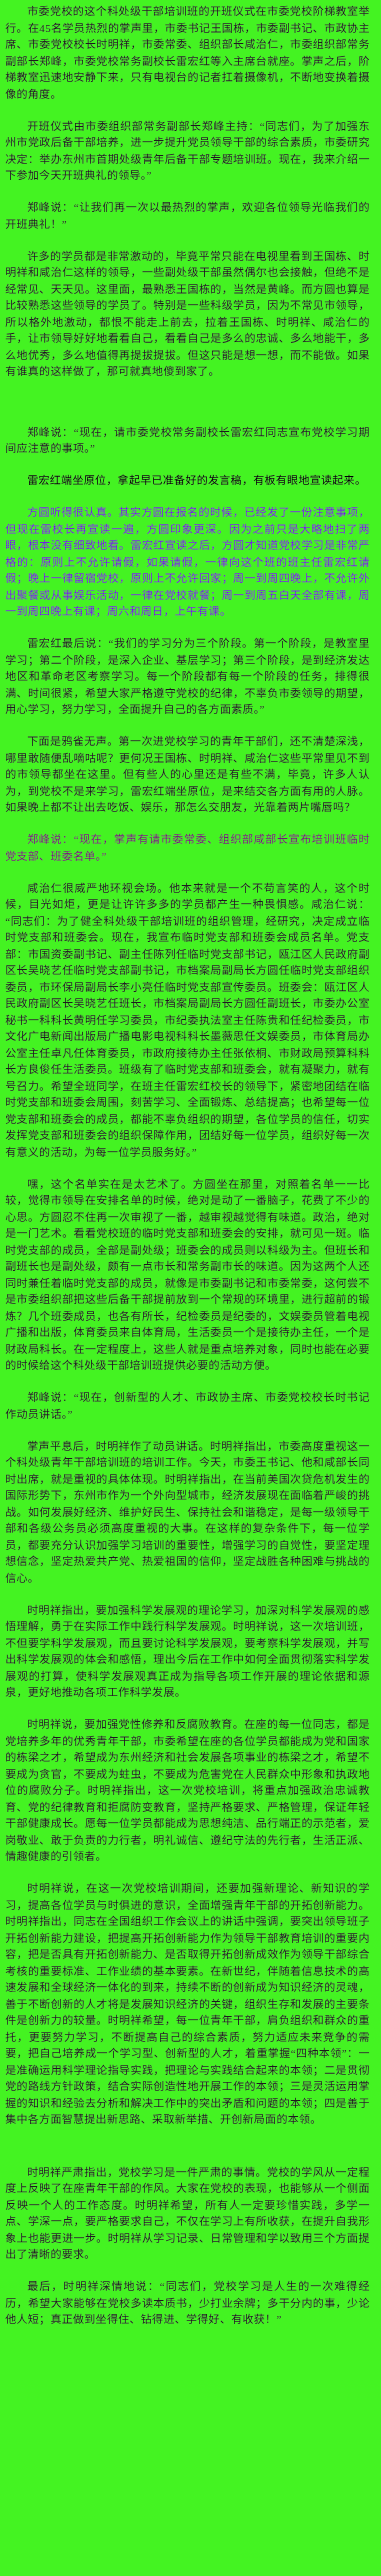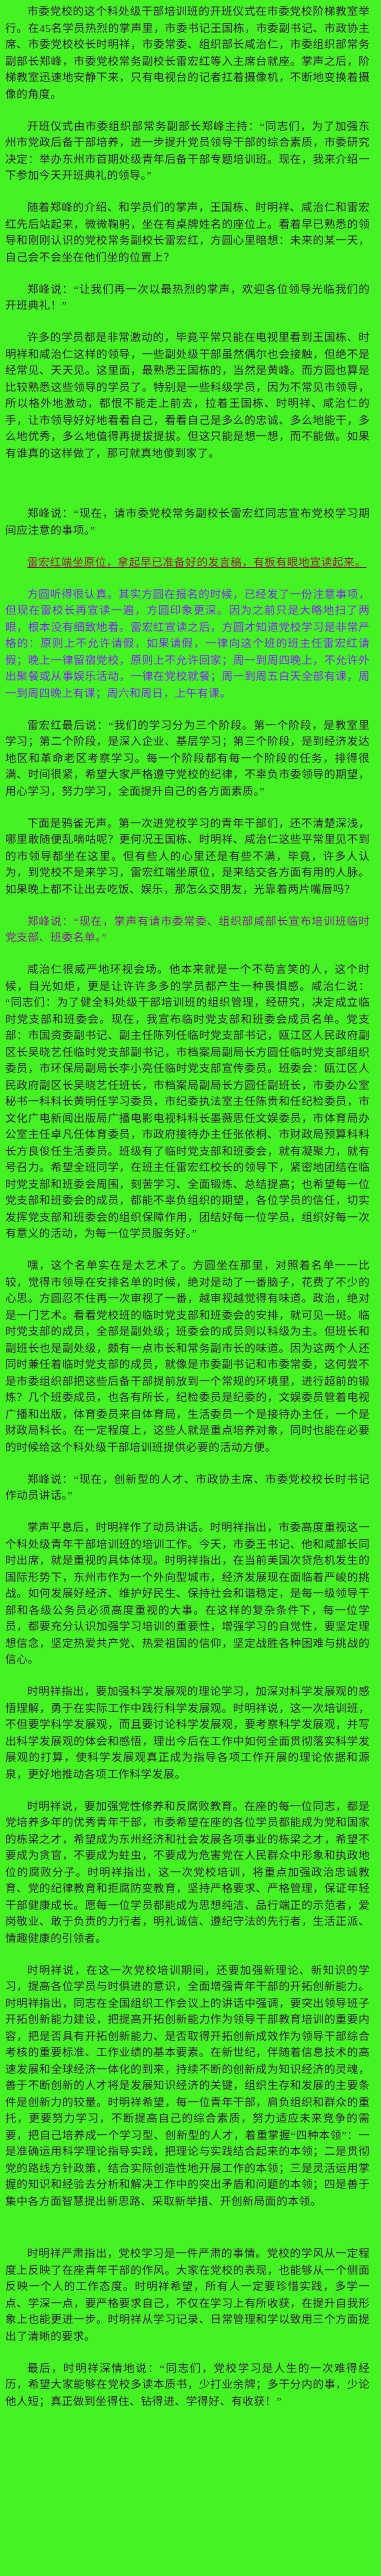--- a/index.html
+++ b/index.html
@@ -35,25 +35,24 @@
     margin-bottom: 0;
   }
 </style>
 </head>
 <body style="background: rgb(68, 243, 34);">
 
 <div class="page">
   <div class="doc-body" id="doc-body">
       <p class="para" style="color: rgb(27, 27, 27);">市委党校的这个科处级干部培训班的开班仪式在市委党校阶梯教室举行。在45名学员热烈的掌声里，市委书记王国栋，市委副书记、市政协主席、市委党校校长时明祥，市委常委、组织部长咸治仁，市委组织部常务副部长郑峰，市委党校常务副校长雷宏红等入主席台就座。掌声之后，阶梯教室迅速地安静下来，只有电视台的记者扛着摄像机，不断地变换着摄像的角度。</p>
       <p class="para" style="color: rgb(27, 27, 27);">开班仪式由市委组织部常务副部长郑峰主持：“同志们，为了加强东州市党政后备干部培养，进一步提升党员领导干部的综合素质，市委研究决定：举办东州市首期处级青年后备干部专题培训班。现在，我来介绍一下参加今天开班典礼的领导。”</p>
-      <p class="para" style="color: rgb(27, 27, 27);">随着郑峰的介绍、和学员们的掌声，王国栋、时明祥、咸治仁和雷宏红先后站起来，微微鞠躬，坐在有桌牌姓名的座位上。看着早已熟悉的领导和刚刚认识的党校常务副校长雷宏红，方圆心里暗想：未来的某一天，自己会不会坐在他们坐的位置上？</p>
       <p class="para" style="color: rgb(27, 27, 27);">郑峰说：“让我们再一次以最热烈的掌声，欢迎各位领导光临我们的开班典礼！”</p>
       <p class="para" style="color: rgb(27, 27, 27);">许多的学员都是非常激动的，毕竟平常只能在电视里看到王国栋、时明祥和咸治仁这样的领导，一些副处级干部虽然偶尔也会接触，但绝不是经常见、天天见。这里面，最熟悉王国栋的，当然是黄峰。而方圆也算是比较熟悉这些领导的学员了。特别是一些科级学员，因为不常见市领导，所以格外地激动，都恨不能走上前去，拉着王国栋、时明祥、咸治仁的手，让市领导好好地看看自己，看看自己是多么的忠诚、多么地能干，多么地优秀，多么地值得再提拔提拔。但这只能是想一想，而不能做。如果有谁真的这样做了，那可就真地傻到家了。</p>
       <p class="para" style="color: rgb(27, 27, 27); margin-top: 44px;">郑峰说：“现在，请市委党校常务副校长雷宏红同志宣布党校学习期间应注意的事项。”</p>
-      <p class="para" style="color: #7f1d1d; text-decoration: underline;">雷宏红端坐原位，拿起早已准备好的发言稿，有板有眼地宣读起来。</p>
+      <p class="para" style="color: #000000;">雷宏红端坐原位，拿起早已准备好的发言稿，有板有眼地宣读起来。</p>
       <p class="para" style="color: #6d28d9;">方圆听得很认真。其实方圆在报名的时候，已经发了一份注意事项，但现在雷校长再宣读一遍，方圆印象更深。因为之前只是大略地扫了两眼，根本没有细致地看。雷宏红宣读之后，方圆才知道党校学习是非常严格的：原则上不允许请假，如果请假，一律向这个班的班主任雷宏红请假；晚上一律留宿党校，原则上不允许回家；周一到周四晚上，不允许外出聚餐或从事娱乐活动，一律在党校就餐；周一到周五白天全部有课，周一到周四晚上有课；周六和周日，上午有课。</p>
       <p class="para" style="color: rgb(27, 27, 27);">雷宏红最后说：“我们的学习分为三个阶段。第一个阶段，是教室里学习；第二个阶段，是深入企业、基层学习；第三个阶段，是到经济发达地区和革命老区考察学习。每一个阶段都有每一个阶段的任务，排得很满、时间很紧，希望大家严格遵守党校的纪律，不辜负市委领导的期望，用心学习，努力学习，全面提升自己的各方面素质。”</p>
       <p class="para" style="color: rgb(27, 27, 27);">下面是鸦雀无声。第一次进党校学习的青年干部们，还不清楚深浅，哪里敢随便乱嘀咕呢？更何况王国栋、时明祥、咸治仁这些平常里见不到的市领导都坐在这里。但有些人的心里还是有些不满，毕竟，许多人认为，到党校不是来学习，雷宏红端坐原位，是来结交各方面有用的人脉。如果晚上都不让出去吃饭、娱乐，那怎么交朋友，光靠着两片嘴唇吗？</p>
       <p class="para" style="color: #701a75;">郑峰说：“现在，掌声有请市委常委、组织部咸部长宣布培训班临时党支部、班委名单。”</p>
       <p class="para" style="color: rgb(27, 27, 27);">咸治仁很威严地环视会场。他本来就是一个不苟言笑的人，这个时候，目光如炬，更是让许许多多的学员都产生一种畏惧感。咸治仁说：“同志们：为了健全科处级干部培训班的组织管理，经研究，决定成立临时党支部和班委会。现在，我宣布临时党支部和班委会成员名单。党支部：市国资委副书记、副主任陈列任临时党支部书记，瓯江区人民政府副区长吴晓艺任临时党支部副书记，市档案局副局长方圆任临时党支部组织委员，市环保局副局长李小亮任临时党支部宣传委员。班委会：瓯江区人民政府副区长吴晓艺任班长，市档案局副局长方圆任副班长，市委办公室秘书一科科长黄明任学习委员，市纪委执法室主任陈贵和任纪检委员，市文化广电新闻出版局广播电影电视科科长墨薇思任文娱委员，市体育局办公室主任卓凡任体育委员，市政府接待办主任张依桐、市财政局预算科科长方良俊任生活委员。班级有了临时党支部和班委会，就有凝聚力，就有号召力。希望全班同学，在班主任雷宏红校长的领导下，紧密地团结在临时党支部和班委会周围，刻苦学习、全面锻炼、总结提高；也希望每一位党支部和班委会的成员，都能不辜负组织的期望，各位学员的信任，切实发挥党支部和班委会的组织保障作用，团结好每一位学员，组织好每一次有意义的活动，为每一位学员服务好。”</p>
       <p class="para" style="color: rgb(27, 27, 27);">嘿，这个名单实在是太艺术了。方圆坐在那里，对照着名单一一比较，觉得市领导在安排名单的时候，绝对是动了一番脑子，花费了不少的心思。方圆忍不住再一次审视了一番，越审视越觉得有味道。政治，绝对是一门艺术。看看党校班的临时党支部和班委会的安排，就可见一斑。临时党支部的成员，全部是副处级；班委会的成员则以科级为主。但班长和副班长也是副处级，颇有一点市长和常务副市长的味道。因为这两个人还同时兼任着临时党支部的成员，就像是市委副书记和市委常委，这何尝不是市委组织部把这些后备干部提前放到一个常规的环境里，进行超前的锻炼？几个班委成员，也各有所长，纪检委员是纪委的，文娱委员管着电视广播和出版，体育委员来自体育局，生活委员一个是接待办主任，一个是财政局科长。在一定程度上，这些人就是重点培养对象，同时也能在必要的时候给这个科处级干部培训班提供必要的活动方便。</p>
       <p class="para" style="color: rgb(27, 27, 27);">郑峰说：“现在，创新型的人才、市政协主席、市委党校校长时书记作动员讲话。”</p>
       <p class="para" style="color: rgb(27, 27, 27);">掌声平息后，时明祥作了动员讲话。时明祥指出，市委高度重视这一个科处级青年干部培训班的培训工作。今天，市委王书记、他和咸部长同时出席，就是重视的具体体现。时明祥指出，在当前美国次贷危机发生的国际形势下，东州市作为一个外向型城市，经济发展现在面临着严峻的挑战。如何发展好经济、维护好民生、保持社会和谐稳定，是每一级领导干部和各级公务员必须高度重视的大事。在这样的复杂条件下，每一位学员，都要充分认识加强学习培训的重要性，增强学习的自觉性，要坚定理想信念，坚定热爱共产党、热爱祖国的信仰，坚定战胜各种困难与挑战的信心。</p>
       <p class="para" style="color: rgb(27, 27, 27);">时明祥指出，要加强科学发展观的理论学习，加深对科学发展观的感悟理解，勇于在实际工作中践行科学发展观。时明祥说，这一次培训班，不但要学科学发展观，而且要讨论科学发展观，要考察科学发展观，并写出科学发展观的体会和感悟，理出今后在工作中如何全面贯彻落实科学发展观的打算，使科学发展观真正成为指导各项工作开展的理论依据和源泉，更好地推动各项工作科学发展。</p>
       <p class="para" style="color: rgb(27, 27, 27); font-family: Liberation Serif, serif;">时明祥说，要加强党性修养和反腐败教育。在座的每一位同志，都是党培养多年的优秀青年干部，市委希望在座的各位学员都能成为党和国家的栋梁之才，希望成为东州经济和社会发展各项事业的栋梁之才，希望不要成为贪官，不要成为蛀虫，不要成为危害党在人民群众中形象和执政地位的腐败分子。时明祥指出，这一次党校培训，将重点加强政治忠诚教育、党的纪律教育和拒腐防变教育，坚持严格要求、严格管理，保证年轻干部健康成长。愿每一位学员都能成为思想纯洁、品行端正的示范者，爱岗敬业、敢于负责的力行者，明礼诚信、遵纪守法的先行者，生活正派、情趣健康的引领者。</p>

